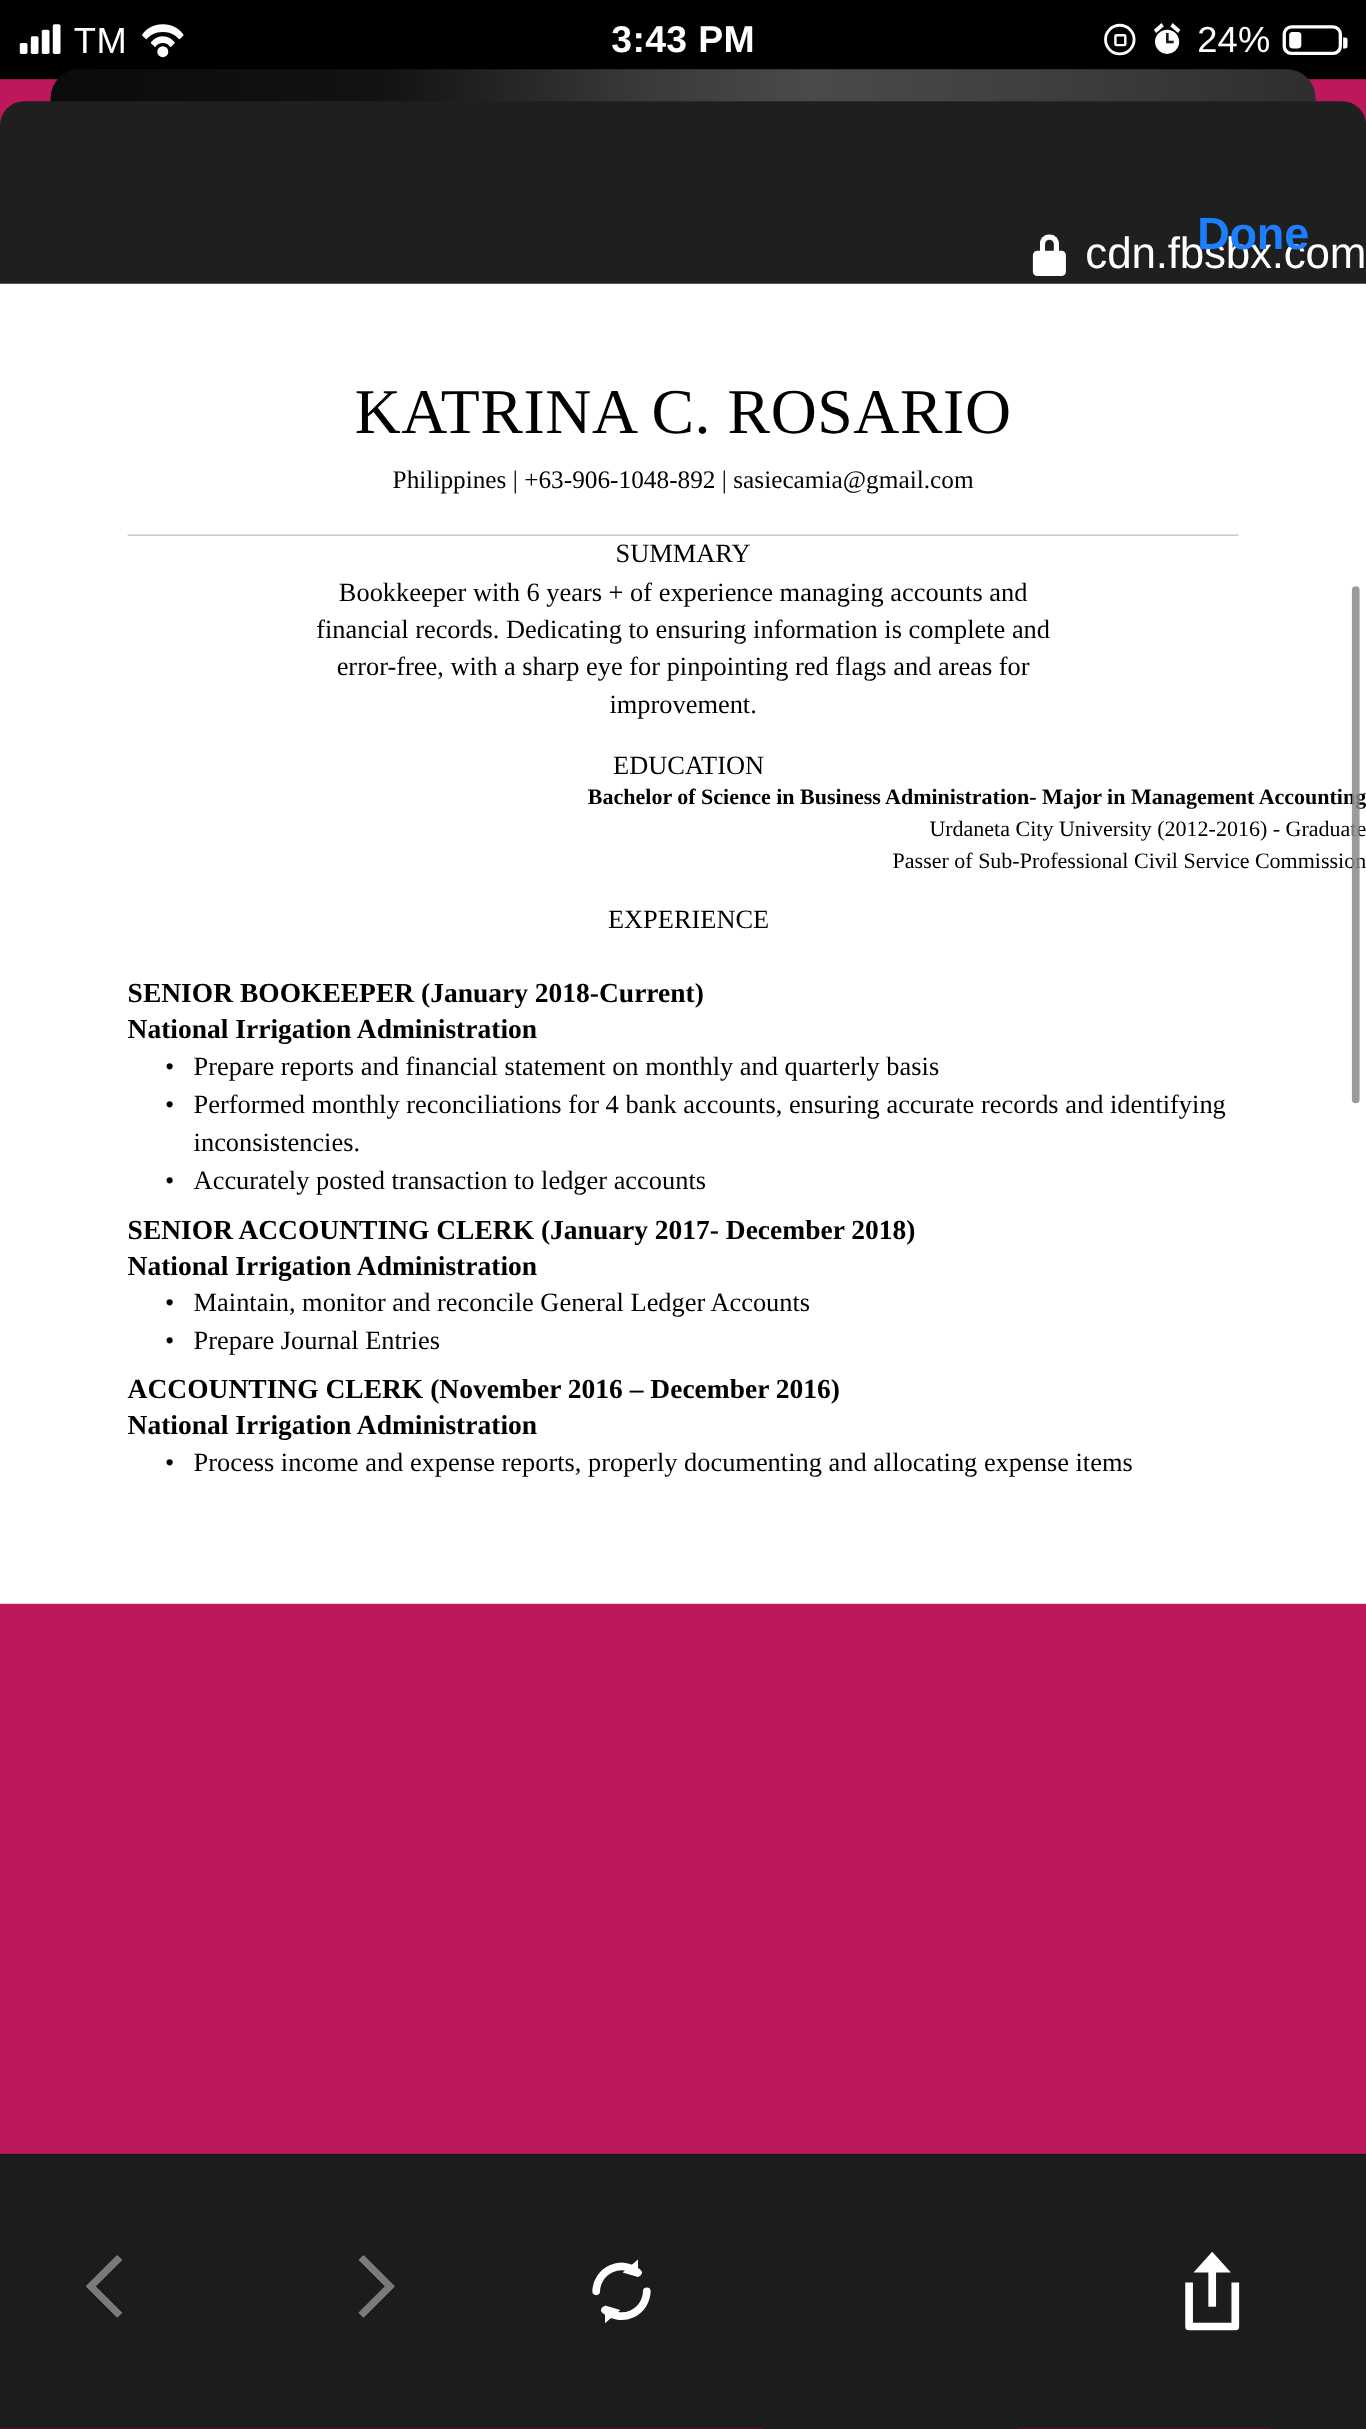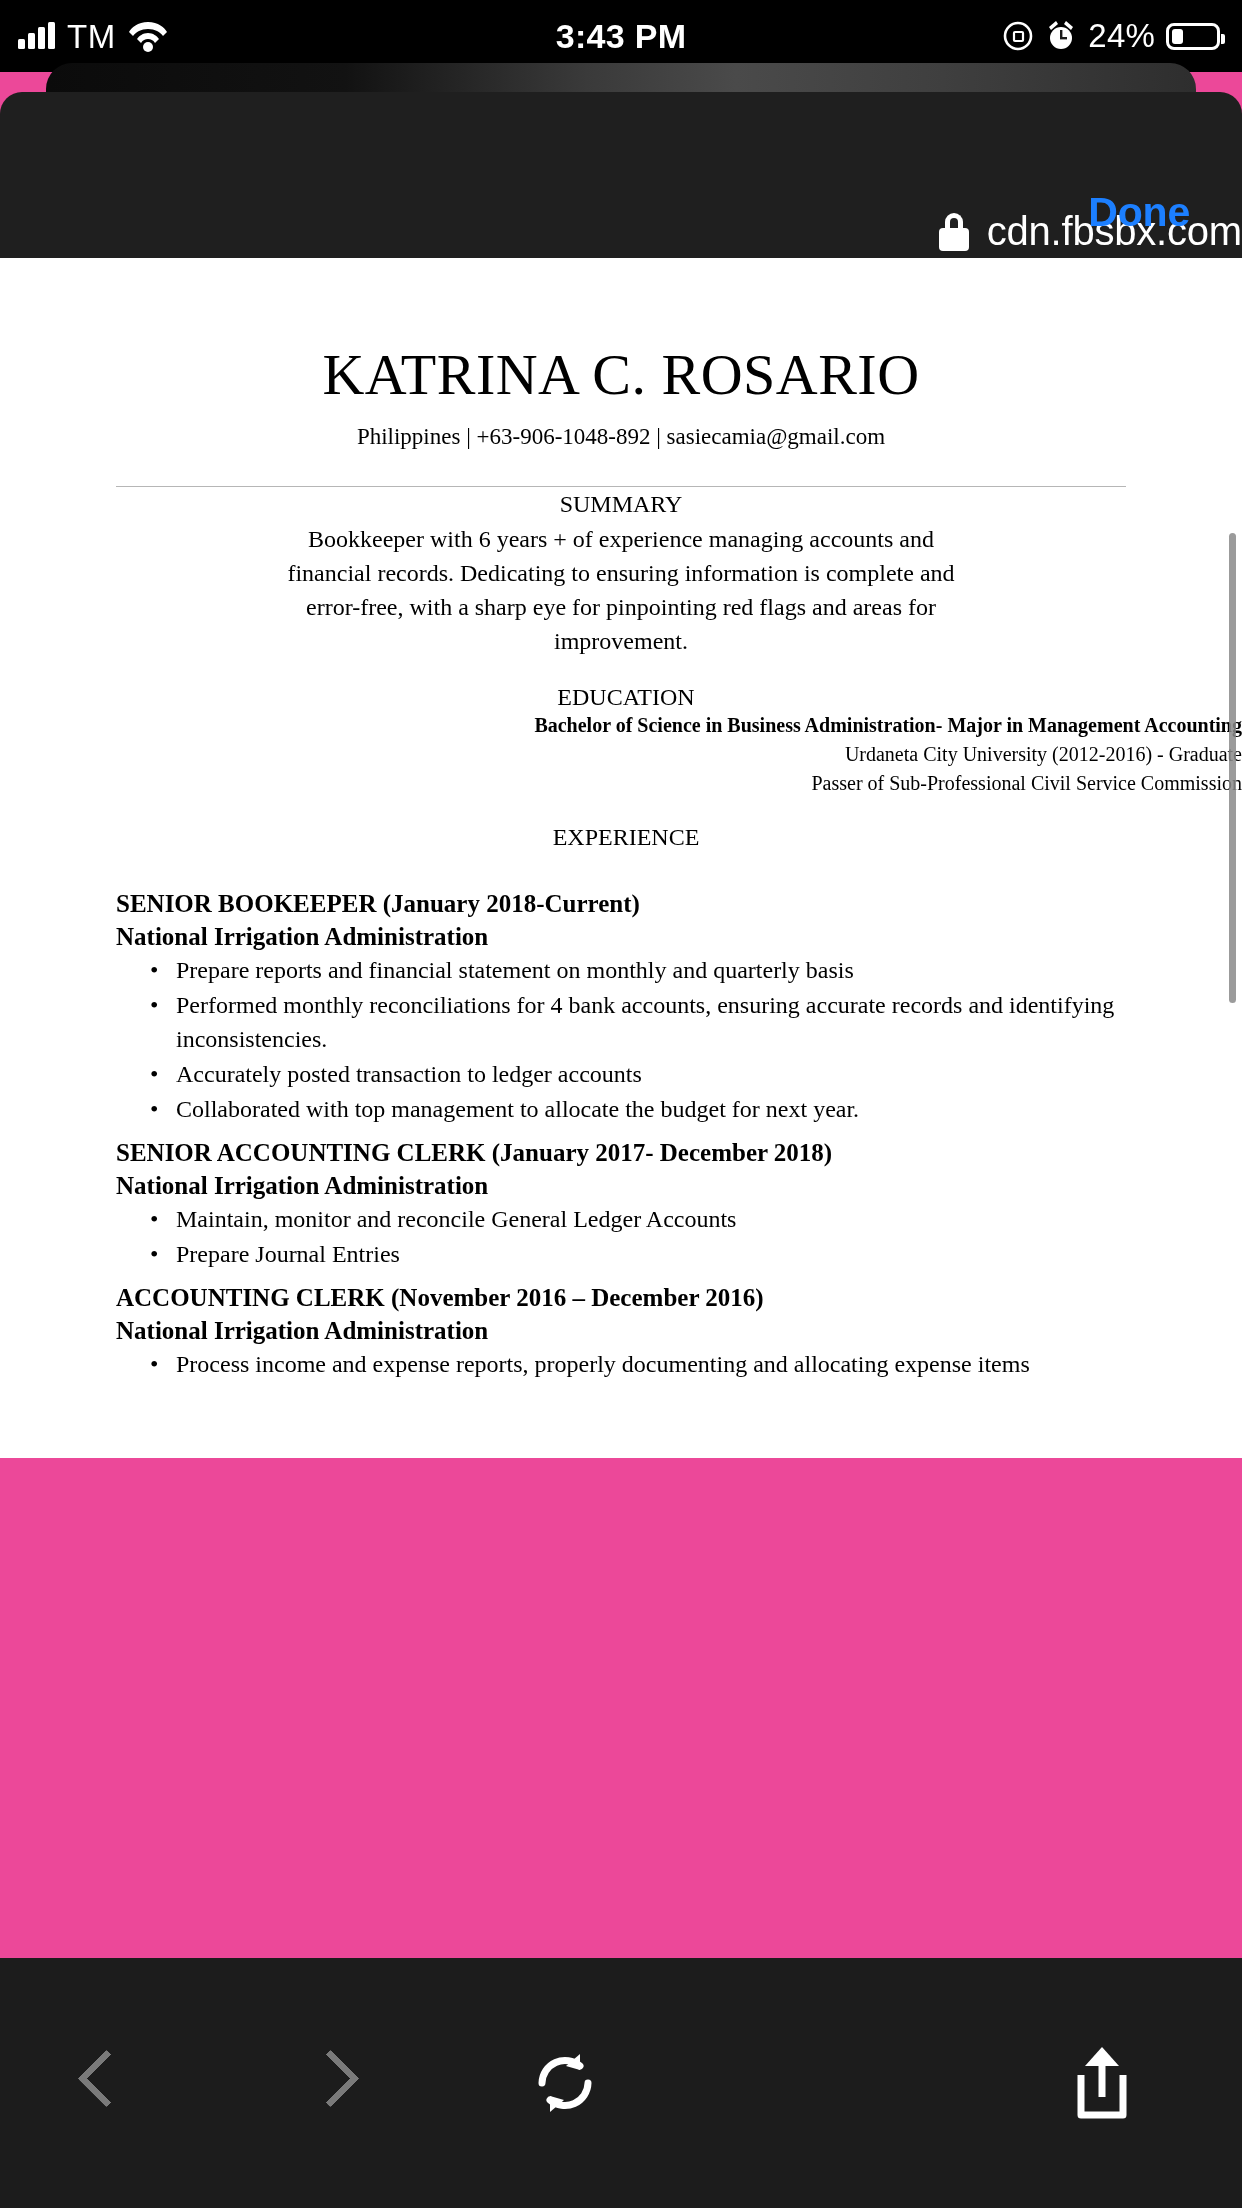--- a/index.html
+++ b/index.html
@@ -2,21 +2,21 @@
 <html><head>
 <meta charset="utf-8">
 <style>
   * { margin:0; padding:0; box-sizing:border-box; }
   html,body {
     width:1242px; height:2208px;
     background:#000;
     font-family:"Liberation Sans", sans-serif;
     overflow:hidden;
   }
-  .screen { position:relative; width:1242px; height:2208px; background:#ec4899; overflow:hidden; }
+  .screen { position:relative; width:1242px; height:2208px; background:#be185d; overflow:hidden; }
 
   
   .statusbar {
     position:absolute; top:0; left:0; width:1242px; height:72px;
     background:#000; color:#fff;
     display:flex; align-items:center;
   }
   .sb-left { position:absolute; left:18px; top:0; height:72px; display:flex; align-items:center; gap:12px; }
   .sb-center { position:absolute; left:0; width:1242px; top:0; height:72px; display:flex; align-items:center; justify-content:center; }
   .sb-right { position:absolute; right:22px; top:0; height:72px; display:flex; align-items:center; gap:11px; }
@@ -227,21 +227,20 @@
       <div class="gap-sm"></div>
       <div class="body-wrap">
 
         <div>
           <div class="job-title">SENIOR BOOKEEPER (January 2018-Current)</div>
           <div class="job-org">National Irrigation Administration</div>
           <ul class="bullets">
             <li>Prepare reports and financial statement on monthly and quarterly basis</li>
             <li>Performed monthly reconciliations for 4 bank accounts, ensuring accurate records and identifying inconsistencies.</li>
             <li>Accurately posted transaction to ledger accounts</li>
-            <li>Collaborated with top management to allocate the budget for next year.</li>
           </ul>
         </div>
 
         <div>
           <div class="job-title">SENIOR ACCOUNTING CLERK (January 2017- December 2018)</div>
           <div class="job-org">National Irrigation Administration</div>
           <ul class="bullets">
             <li>Maintain, monitor and reconcile General Ledger Accounts</li>
             <li>Prepare Journal Entries</li>
           </ul>

